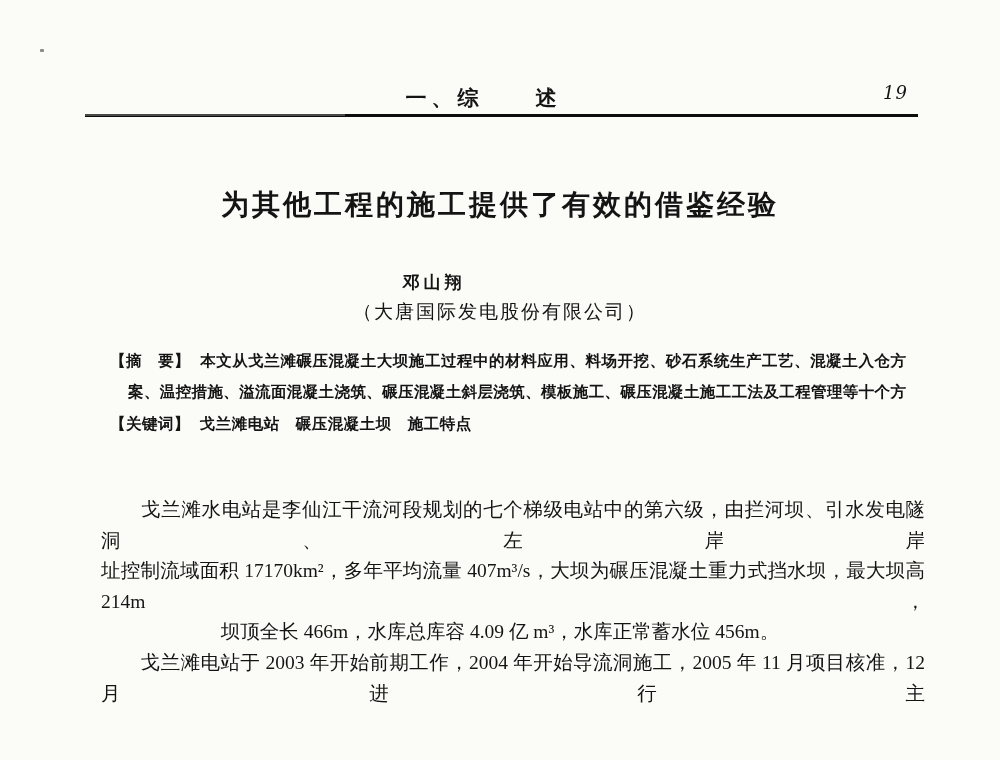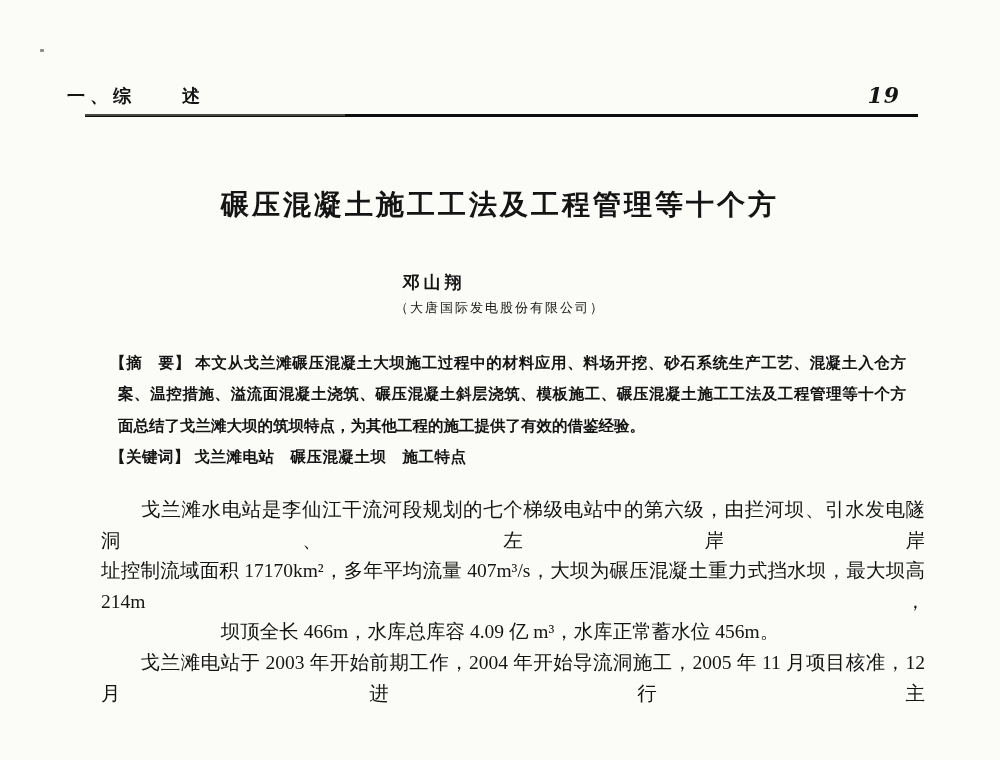--- a/index.html
+++ b/index.html
@@ -5,51 +5,51 @@
   html,body{margin:0;padding:0;}
   body{
     width:1000px;height:760px;overflow:hidden;position:relative;
     background:#fbfbf8;color:#141414;
     font-family:"Liberation Serif","DejaVu Serif",serif;
   }
   .page{position:absolute;inset:0;}
   .artifact-dot{position:absolute;left:40px;top:49px;width:4px;height:3px;background:#8a8a8a;border-radius:1px;}
   .running-head{position:absolute;left:85px;top:84px;width:833px;height:28px;}
   .section{
-    display:block;text-align:left;font-weight:700;font-size:18px;
+    display:block;text-align:center;font-weight:700;font-size:21px;
     letter-spacing:5px;transform:translateX(-18px);
     font-family:"Liberation Serif","DejaVu Serif",serif;
   }
   .pagenum{
-    position:absolute;right:18px;top:-2px;font-style:italic;font-size:22px;
-    font-family:"DejaVu Serif","Liberation Serif",serif;letter-spacing:1px;font-weight:bold;
+    position:absolute;right:10px;top:-2px;font-style:italic;font-size:18px;
+    font-family:"DejaVu Serif","Liberation Serif",serif;letter-spacing:1px;
   }
   .head-rule{position:absolute;left:85px;top:114px;width:833px;height:3px;background:#0d0d0d;}
   .head-rule::before{content:"";position:absolute;left:0;top:0;width:260px;height:2px;background:#fbfbf8;opacity:.25;}
   .article-title{
     position:absolute;left:0;top:186px;width:1000px;margin:0;text-align:center;
     font-size:28px;font-weight:700;letter-spacing:3px;
     font-family:"Liberation Sans","DejaVu Sans",sans-serif;
   }
   .author{
     position:absolute;left:0;top:271px;width:868px;text-align:center;
     font-size:17px;font-weight:600;letter-spacing:4px;
   }
   .affiliation{
     position:absolute;left:0;top:299px;width:1000px;text-align:center;
-    font-size:13px;letter-spacing:2px;
+    font-size:19px;letter-spacing:2px;
   }
   .abstract{
     position:absolute;left:110px;top:347px;width:796px;
-    font-family:Liberation Serif, serif;
+    font-family:Liberation Mono, monospace;
     font-size:15.5px;font-weight:600;line-height:31.3px;
   }
   .aline{white-space:nowrap;}
   .aline.j{white-space:normal;text-align:justify;text-align-last:justify;}
-  .aline.cont{margin-left:8px;}
+  .aline.cont{margin-left:18px;}
   .aline.kw{letter-spacing:.5px;}
   .bodytext{
     position:absolute;left:75px;top:495px;width:850px;
     font-size:19.5px;line-height:30.6px;
     font-family:"Liberation Serif","DejaVu Serif",serif;
   }
   .bline{text-align:center;}
   .bline.j{text-align:justify;text-align-last:justify;margin-left:26px;}
 </style>
 </head>
@@ -58,29 +58,28 @@
 <div class="page">
 
   <div class="artifact-dot"></div>
 
   <div class="running-head">
     <span class="section">一、综　　述</span>
     <span class="pagenum">19</span>
   </div>
   <div class="head-rule"></div>
 
-  <h1 class="article-title">碾压混凝土施工工法及工程管理等十个方</h1>
+  <h1 class="article-title">为其他工程的施工提供了有效的借鉴经验</h1>
 
   <div class="author">邓山翔</div>
   <div class="affiliation">（大唐国际发电股份有限公司）</div>
 
   <div class="abstract">
     <div class="aline j">【摘　要】 本文从戈兰滩碾压混凝土大坝施工过程中的材料应用、料场开挖、砂石系统生产工艺、混凝土入仓方</div>
     <div class="aline j cont">案、温控措施、溢流面混凝土浇筑、碾压混凝土斜层浇筑、模板施工、碾压混凝土施工工法及工程管理等十个方</div>
-    <div class="aline cont">面总结了戈兰滩大坝的筑坝特点，为其他工程的施工提供了有效的借鉴经验。</div>
     <div class="aline kw">【关键词】 戈兰滩电站　碾压混凝土坝　施工特点</div>
   </div>
 
   <div class="bodytext">
     <div class="bline j">　　戈兰滩水电站是李仙江干流河段规划的七个梯级电站中的第六级，由拦河坝、引水发电隧洞、左岸岸</div>
     <div class="bline j">址控制流域面积 17170km²，多年平均流量 407m³/s，大坝为碾压混凝土重力式挡水坝，最大坝高 214m，</div>
     <div class="bline">坝顶全长 466m，水库总库容 4.09 亿 m³，水库正常蓄水位 456m。</div>
     <div class="bline j">　　戈兰滩电站于 2003 年开始前期工作，2004 年开始导流洞施工，2005 年 11 月项目核准，12 月进行主</div>
 
   </div>

